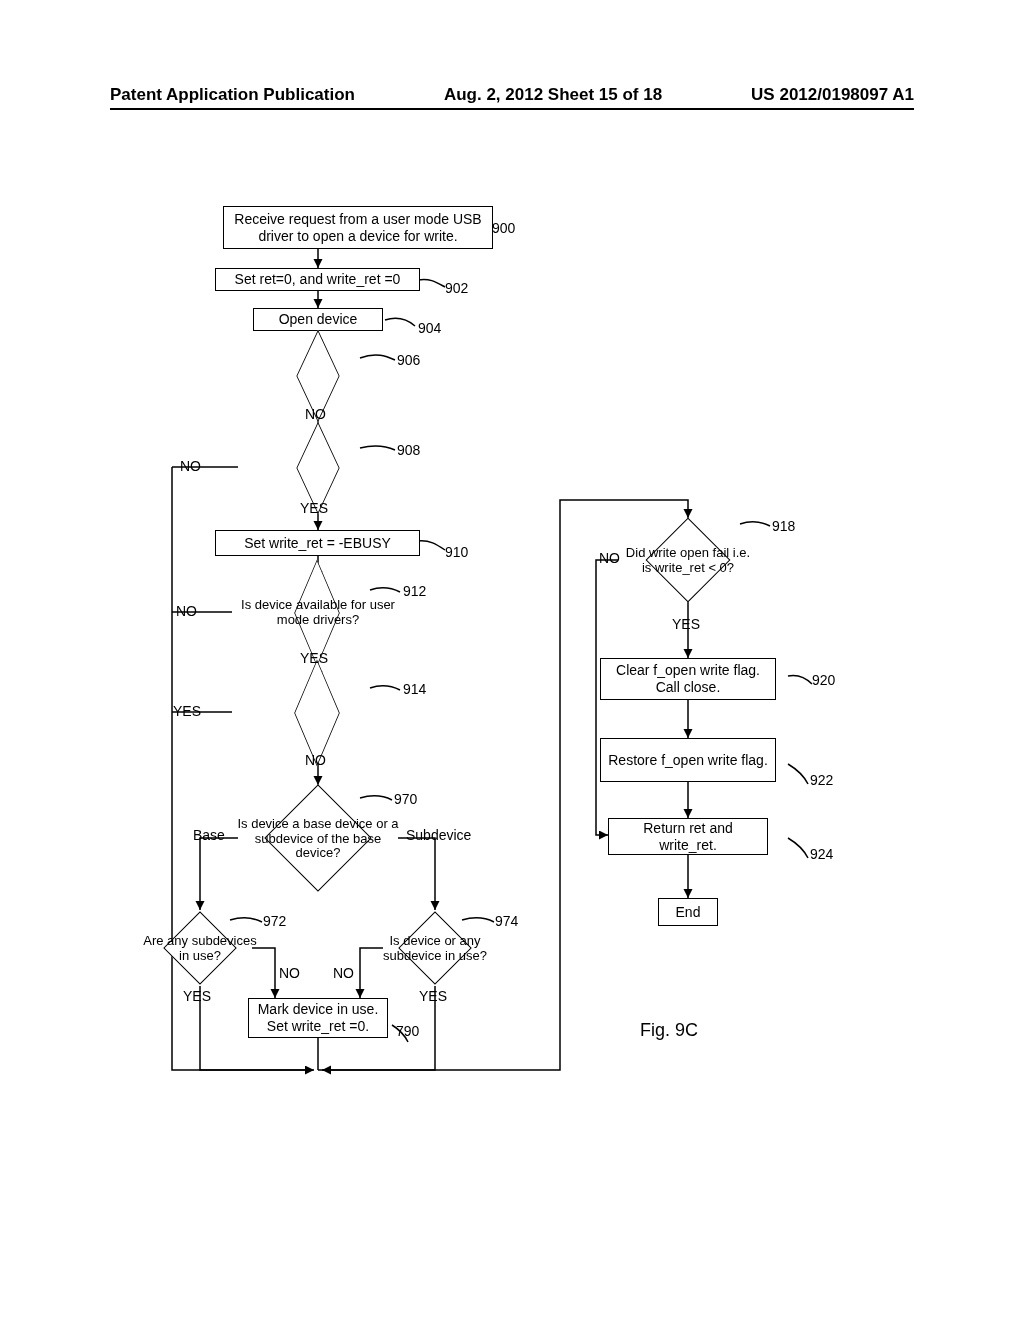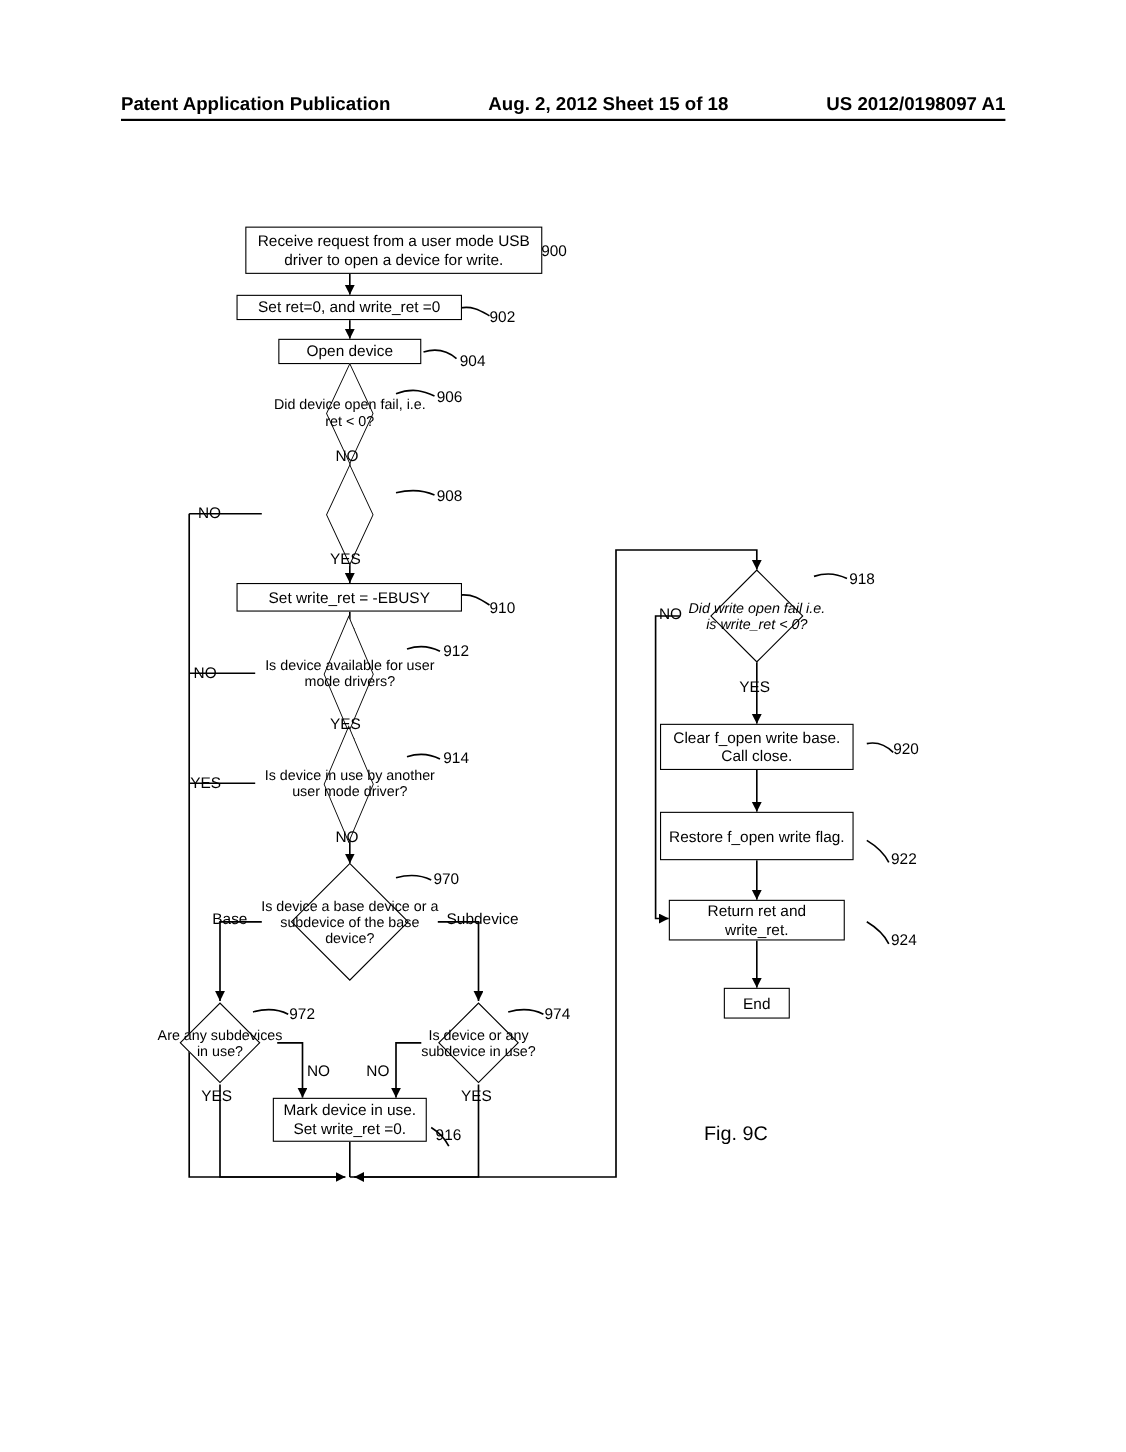--- a/index.html
+++ b/index.html
@@ -185,45 +185,39 @@
     </div>
 <div class="box" style="left:215px; top:148px; width:205px; height:23px;">
       <span>Set ret=0, and write_ret =0</span>
     </div>
 <div class="box" style="left:253px; top:188px; width:130px; height:23px;">
       <span>Open device</span>
     </div>
 
 <div class="diamond-wrap" style="left:258px; top:228px; width:120px; height:54px;">
   <div class="diamond" style="left:36px; top:4px; width:48px; height:48px; transform:rotate(45deg) skew(20deg,20deg);"></div>
-  <div class="diamond-text" style="left:-10px; top:8px; width:140px; height:40px;">
-        <span>Did device open fail, i.e. ret &lt; 0?</span>
-      </div>
 </div>
 
 <div class="diamond-wrap" style="left:238px; top:320px; width:160px; height:54px;">
   <div class="diamond" style="left:56px; top:4px; width:48px; height:48px; transform:rotate(45deg) skew(20deg,20deg);"></div>
 </div>
 
 <div class="box" style="left:215px; top:410px; width:205px; height:26px;">
       <span>Set write_ret = -EBUSY</span>
     </div>
 
 <div class="diamond-wrap" style="left:232px; top:460px; width:172px; height:64px;">
   <div class="diamond" style="left:58px; top:6px; width:54px; height:54px; transform:rotate(45deg) skew(22deg,22deg);"></div>
   <div class="diamond-text" style="left:-4px; top:8px; width:180px; height:50px;">
         <span>Is device available for user mode drivers?</span>
       </div>
 </div>
 
 <div class="diamond-wrap" style="left:232px; top:560px; width:172px; height:64px;">
   <div class="diamond" style="left:58px; top:6px; width:54px; height:54px; transform:rotate(45deg) skew(22deg,22deg);"></div>
-  <div class="diamond-text" style="left:-4px; top:8px; width:180px; height:50px;">
-        <span>Is device in use by another user mode driver?</span>
-      </div>
 </div>
 
 <div class="diamond-wrap" style="left:238px; top:665px; width:160px; height:106px;">
   <div class="diamond" style="left:42px; top:15px; width:76px; height:76px;"></div>
   <div class="diamond-text" style="left:-4px; top:18px; width:168px; height:72px;">
         <span>Is device a base device or a subdevice of the base device?</span>
       </div>
 </div>
 
 <div class="diamond-wrap" style="left:148px; top:790px; width:104px; height:76px;">
@@ -239,27 +233,27 @@
         <span>Is device or any subdevice in use?</span>
       </div>
 </div>
 
 <div class="box" style="left:248px; top:878px; width:140px; height:40px;align-items:center;">
       <span>Mark device in use. Set write_ret =0.</span>
     </div>
 
 <div class="diamond-wrap" style="left:618px; top:398px; width:140px; height:84px;">
   <div class="diamond" style="left:40px; top:12px; width:60px; height:60px;"></div>
-  <div class="diamond-text" style="left:4px; top:14px; width:132px; height:58px;font-style:italic;">
+  <div class="diamond-text" style="left:4px; top:14px; width:132px; height:58px;">
         <span>Did write open fail i.e. is write_ret &lt; 0?</span>
       </div>
 </div>
 
 <div class="box" style="left:600px; top:538px; width:176px; height:42px;">
-      <span>Clear f_open write base. Call close.</span>
+      <span>Clear f_open write flag. Call close.</span>
     </div>
 <div class="box" style="left:600px; top:618px; width:176px; height:44px;">
       <span>Restore f_open write flag.</span>
     </div>
 <div class="box" style="left:608px; top:698px; width:160px; height:37px;">
       <span>Return ret and write_ret.</span>
     </div>
 <div class="box" style="left:658px; top:778px; width:60px; height:28px;">
       <span>End</span>
     </div>
@@ -284,21 +278,21 @@
 <div class="ref" style="left:445px; top:160px;">902</div>
 <div class="ref" style="left:418px; top:200px;">904</div>
 <div class="ref" style="left:397px; top:232px;">906</div>
 <div class="ref" style="left:397px; top:322px;">908</div>
 <div class="ref" style="left:445px; top:424px;">910</div>
 <div class="ref" style="left:403px; top:463px;">912</div>
 <div class="ref" style="left:403px; top:561px;">914</div>
 <div class="ref" style="left:394px; top:671px;">970</div>
 <div class="ref" style="left:263px; top:793px;">972</div>
 <div class="ref" style="left:495px; top:793px;">974</div>
-<div class="ref" style="left:396px; top:903px;">916</div>
+<div class="ref" style="left:396px; top:903px;">790</div>
 <div class="ref" style="left:772px; top:398px;">918</div>
 <div class="ref" style="left:812px; top:552px;">920</div>
 <div class="ref" style="left:810px; top:652px;">922</div>
 <div class="ref" style="left:810px; top:726px;">924</div>
 
 <div class="fig-label" style="left:640px; top:900px;">Fig. 9C</div>
 
 </div>
 
 </body></html>

